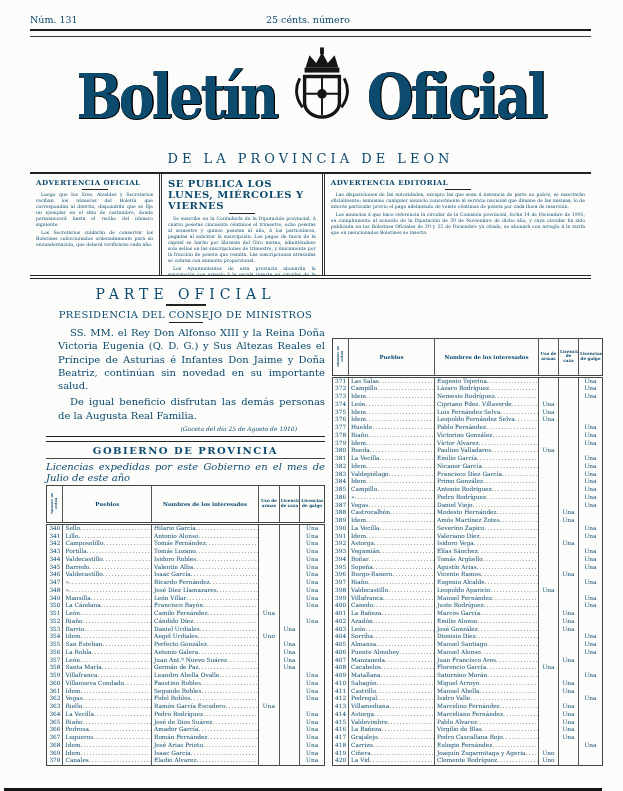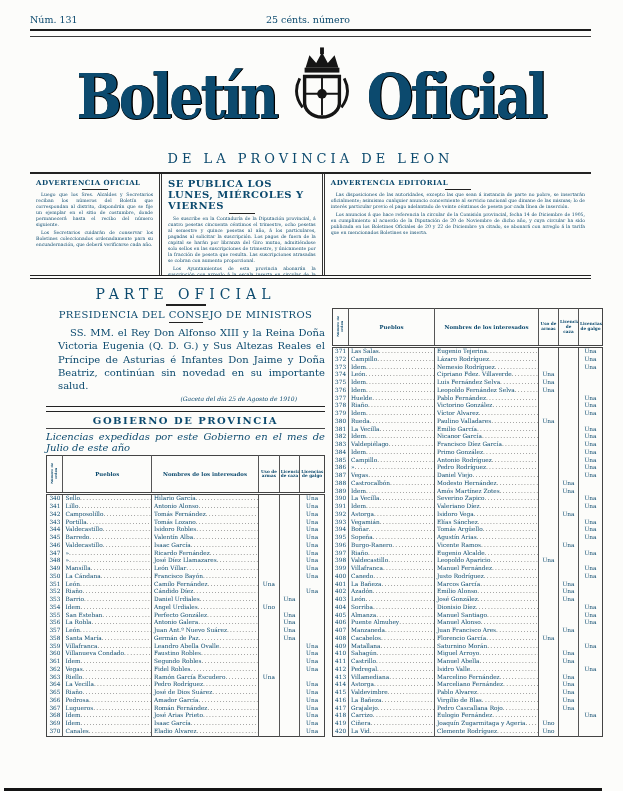--- a/index.html
+++ b/index.html
@@ -125,20 +125,21 @@
 
     <div class="body-cols">
 
       <div class="col-left">
         <div class="parte-title">PARTE OFICIAL</div>
         <div class="shortrule"></div>
         <div class="presidencia">PRESIDENCIA DEL CONSEJO DE MINISTROS</div>
         <div class="hairrule"></div>
         <div class="officialtext">
           <p>SS. MM. el Rey Don Alfonso XIII y la Reina Doña Victoria Eugenia (Q. D. G.) y Sus Altezas Reales el Príncipe de Asturias é Infantes Don Jaime y Doña Beatriz, continúan sin novedad en su importante salud.</p>
+          <p>De igual beneficio disfrutan las demás personas de la Augusta Real Familia.</p>
         </div>
         <div class="gaceta">(Gaceta del día 25 de Agosto de 1910)</div>
         <div class="dblrule"></div>
         <div class="gob-title">GOBIERNO DE PROVINCIA</div>
         <div class="gob-title-rule"></div>
         <div class="licencias-line">Licencias expedidas por este Gobierno en el mes de Julio de este año</div>
 
         <table class="lic">
           <colgroup>
             <col class="w-num">

